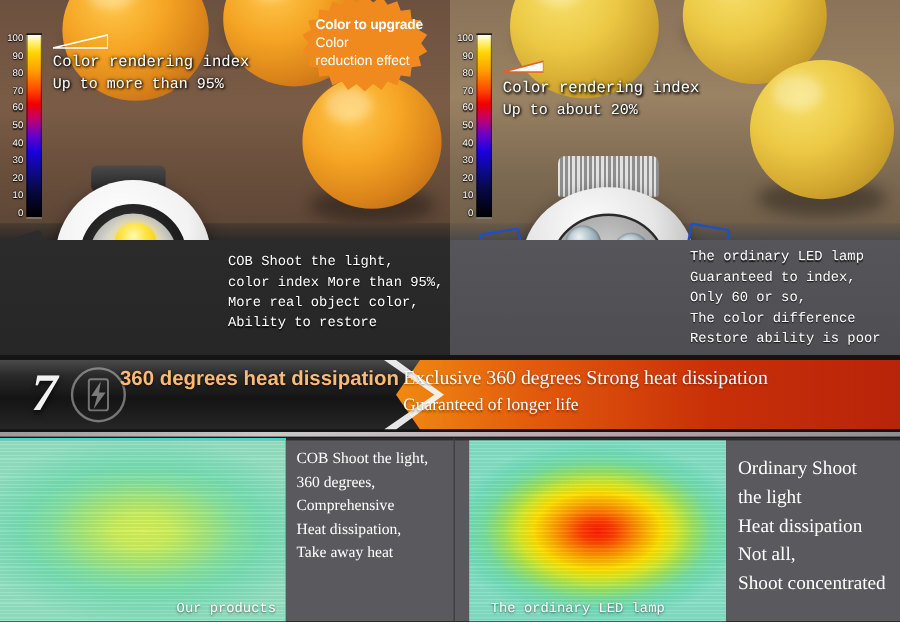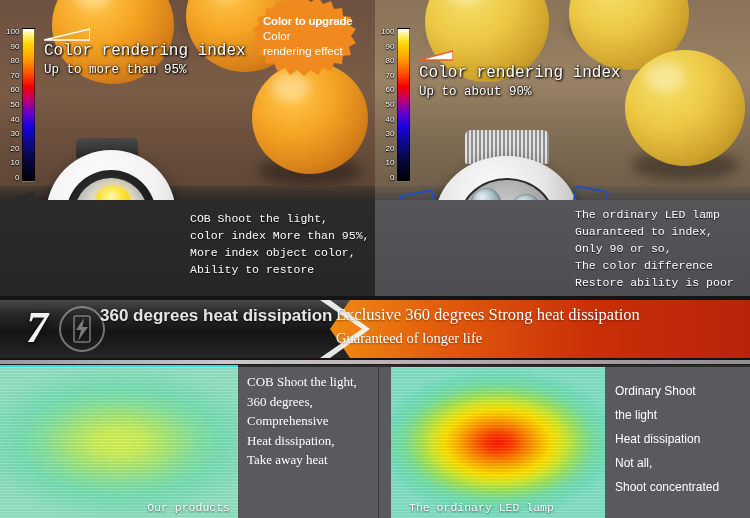--- a/index.html
+++ b/index.html
@@ -62,21 +62,21 @@
     border: 1px solid rgba(0,0,0,.55);
   }
 
   
   .wedge { position: absolute; }
   .wedge svg { display: block; }
 
   
   .cri-text { position: absolute; color: #fff; font-family: "Liberation Mono", monospace;
               text-shadow: 1px 1px 2px #000, 0 0 3px #000; white-space: nowrap; }
-  .cri-text .l1 { font-size: 16px; line-height: 19px; }
+  .cri-text .l1 { font-size: 13px; line-height: 19px; }
   .cri-text .l2 { font-size: 12.5px; line-height: 19px; }
 
   
   .badge { position: absolute; width: 104px; height: 80px; }
   .badge svg { position: absolute; left: 0; top: 0; }
   .badge-txt { position: absolute; left: 0; top: 0; width: 104px; height: 80px;
                display: flex; flex-direction: column; justify-content: center;
                align-items: flex-start; padding-left: 11px; }
   .badge-t1 { color: #fff; font-size: 11.5px; font-weight: 700; line-height: 15px;
               letter-spacing: -.2px; }
@@ -129,21 +129,21 @@
     clip-path: polygon(0 0, 360px 0, 400px 50%, 360px 100%, 0 100%); }
   .banner-hot { position: absolute; left: 330px; top: 4px; width: 420px; height: 58px;
     background: linear-gradient(to right, #f08a12 0%, #e2590c 28%, #c93008 62%, #b8240a 100%);
     clip-path: polygon(20px 0, 420px 0, 420px 100%, 20px 100%, 0 50%); }
   .banner-arrow { position: absolute; left: 318px; top: 4px; width: 52px; height: 58px; }
   .bn-num { position: absolute; left: 26px; top: 6px; color: #f2f2f2;
             font-size: 44px; font-weight: 700; font-style: italic;
             font-family: "Liberation Serif", serif; line-height: 52px;
             text-shadow: 0 2px 4px rgba(0,0,0,.7); }
   .bn-logo { position: absolute; left: 58px; top: 9px; width: 48px; height: 48px; opacity: .5; }
-  .bn-t1 { position: absolute; left: 100px; top: 9px; color: #e5e5e5;
+  .bn-t1 { position: absolute; left: 100px; top: 9px; color: #fdba74;
            font-size: 17px; font-weight: 700; line-height: 22px;
            text-shadow: 0 1px 2px rgba(0,0,0,.8); }
   .bn-t2 { position: absolute; left: 120px; top: 33px; color: #e09a2a;
            font-size: 15px; font-style: italic; font-weight: 700;
            font-family: "Liberation Serif", serif; line-height: 20px;
            text-shadow: 0 1px 2px rgba(0,0,0,.8); }
   .bn-r1 { position: absolute; left: 336px; top: 8px; color: #ffffff;
            font-family: "Liberation Serif", serif; font-size: 16.5px; line-height: 22px;
            text-shadow: 0 1px 2px rgba(0,0,0,.45); white-space: nowrap; }
   .bn-r2 { position: absolute; left: 336px; top: 32px; color: #ffffff;
@@ -163,21 +163,21 @@
       #d8ea28 53%, #9ee45e 64%, #78dfa0 76%, #74debc 88%, #86e1c6 100%); }
   .th-scan { position:absolute; left:0; top:0; width:100%; height:100%;
              background: repeating-linear-gradient(to bottom,
                rgba(255,255,255,.05) 0px, rgba(255,255,255,.05) 1px,
                rgba(0,0,0,.05) 1px, rgba(0,0,0,.05) 3px); }
   .th-label { position:absolute; bottom:4px; color:#ffffff;
               font-family:"Liberation Mono", monospace; font-size:11.5px;
               text-shadow: 0 1px 2px rgba(0,0,0,.6); white-space:nowrap; }
   .th-text { position:absolute; color:#ffffff; white-space:nowrap; }
   .th-text-serif { font-family:"Liberation Serif", serif; font-size:13px; line-height:19.5px; }
-  .th-text-mono  { font-family:Liberation Sans, sans-serif; font-size:12px; line-height:24px; }
+  .th-text-mono  { font-family:Liberation Serif, serif; font-size:16px; line-height:24px; }
   .th-divider { position:absolute; top:0; width:1px; height:153px; background:#3c3b40; }
   .th-topedge { position:absolute; left:0; top:0; width:750px; height:2px;
                 background: linear-gradient(to right,#3ad8d8 0%, #3ad8d8 238px, #2b2b2b 238px, #2b2b2b 100%); }
 </style>
 </head>
 <body>
 
 <div id="page">
 
   <div class="top-row">
@@ -222,39 +222,39 @@
         <div class="l2">Up to more than 95%</div>
       </div>
 
       <div class="badge" style="left:252px; top:-4px;">
         <svg width="104" height="80" viewBox="0 0 104 80">
           <polygon fill="#f08a1e" points="52,0 59,6 66,1 71,8 79,5 82,13 90,12 91,20 99,21 97,29 104,33 99,40 104,47 97,51 99,59 91,60 90,68 82,67 79,75 71,72 66,79 59,74 52,80 45,74 38,79 33,72 25,75 22,67 14,68 13,60 5,59 7,51 0,47 5,40 0,33 7,29 5,21 13,20 14,12 22,13 25,5 33,8 38,1 45,6"></polygon>
         </svg>
         <div class="badge-txt">
           <div class="badge-t1">Color to upgrade</div>
           <div class="badge-t2">Color</div>
-          <div class="badge-t3">rendering effect</div>
+          <div class="badge-t3">reduction effect</div>
         </div>
       </div>
 
       <div class="lamp" style="left:28px; top:138px; width:160px; height:150px;">
         <div class="cob-knob" style="left:48px; top:0px;  width:62px; height:22px;"></div>
         <div class="cob-body" style="left:18px; top:12px; width:130px; height:130px;"></div>
         <div class="cob-bezel" style="left:38px; top:32px; width:90px;  height:90px;"></div>
         <div class="cob-refl" style="left:46px; top:40px; width:74px;  height:74px;"></div>
         <div class="cob-chip" style="left:68px; top:48px; width:34px;  height:28px;"></div>
         <div style="position:absolute; left:-24px; top:58px; width:32px; height:12px;
                     background:#2c2c2c; transform:rotate(-18deg); border-radius:2px;"></div>
       </div>
 
       <div class="cap cap-l"></div>
       <div class="cap-lines" style="left:190px; top:210px;">
         <div>COB Shoot the light,</div>
         <div>color index More than 95%,</div>
-        <div>More index object color,</div>
+        <div>More real object color,</div>
         <div>Ability to restore</div>
       </div>
     </div>
 
     <div class="panel panel-right">
 
       <div class="photo photo-r">
         <div class="fruit-shadow" style="left:56px;  top:18px;  width:110px; height:34px;"></div>
         <div class="fruit-shadow" style="left:196px; top:12px;  width:106px; height:32px;"></div>
         <div class="fruit-shadow" style="left:256px; top:150px; width:108px; height:30px;"></div>
@@ -282,39 +282,39 @@
       </div>
 
       <div class="wedge" style="left:44px; top:50px; width:34px; height:12px;">
         <svg width="34" height="12" viewBox="0 0 34 12">
           <polygon points="0,10 34,1 34,10" fill="#ffffff" stroke="#e0622a" stroke-width="1.3"></polygon>
         </svg>
       </div>
 
       <div class="cri-text" style="left:44px; top:64px;">
         <div class="l1">Color rendering index</div>
-        <div class="l2">Up to about 90%</div>
+        <div class="l2">Up to about 20%</div>
       </div>
 
       <div class="lamp" style="left:38px; top:130px; width:186px; height:160px;">
         <div class="hs-fins" style="left:52px; top:0px;  width:84px; height:34px;"></div>
         <div class="led-body" style="left:22px; top:26px; width:144px; height:126px;"></div>
         <div class="led-inner" style="left:46px; top:48px; width:96px; height:86px;"></div>
         <div class="led-dot" style="left:58px; top:58px; width:30px; height:30px;"></div>
         <div class="led-dot" style="left:98px; top:64px; width:30px; height:30px;"></div>
         <div class="led-dot" style="left:76px; top:90px; width:30px; height:30px;"></div>
         <div class="clip" style="left:-12px; top:62px; width:34px; height:26px; transform:rotate(-10deg);"></div>
         <div class="clip" style="left:160px; top:58px; width:34px; height:26px; transform:rotate(10deg);"></div>
       </div>
 
       <div class="cap cap-r"></div>
       <div class="cap-lines" style="left:200px; top:206px;">
         <div>The ordinary LED lamp</div>
         <div>Guaranteed to index,</div>
-        <div>Only 90 or so,</div>
+        <div>Only 60 or so,</div>
         <div>The color difference</div>
         <div>Restore ability is poor</div>
       </div>
     </div>
   </div>
 
   <div class="banner">
     <div class="banner-dark"></div>
     <div class="banner-hot"></div>
 

